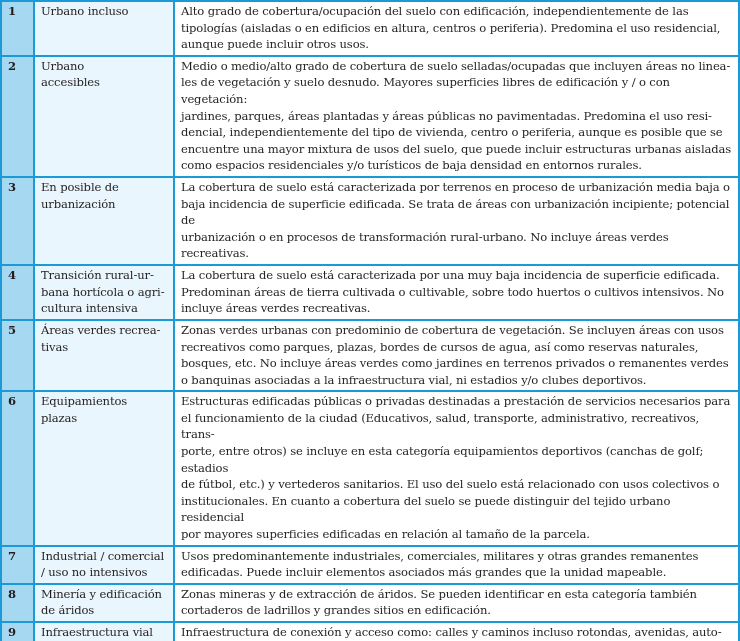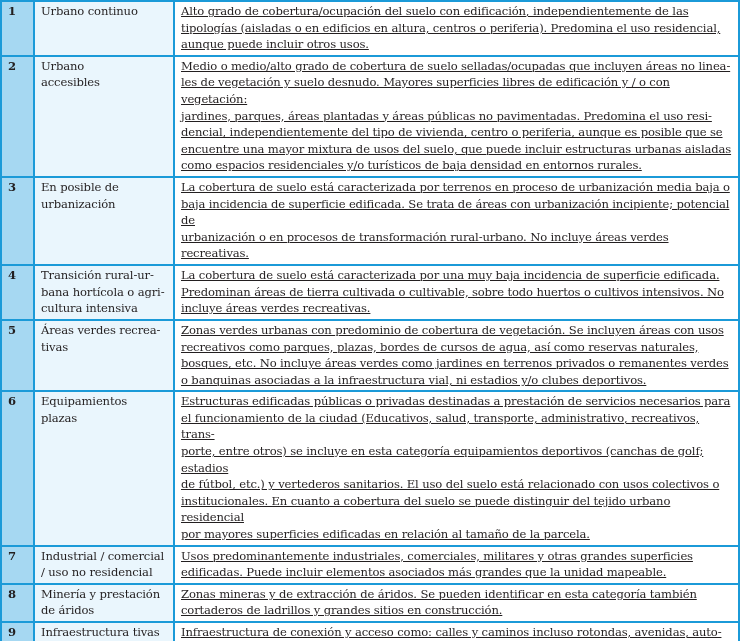--- a/index.html
+++ b/index.html
@@ -29,38 +29,37 @@
   }
   td.cat {
     width: 128px;
     background: #eaf6fd;
     padding-top: 2px;
   }
   td.desc {
     background: #ffffff;
     padding-top: 2px;
     text-align: left;
-    text-decoration: underline;
   }
   .cat-text, .desc-text { white-space: pre-line; display: block; }
 </style>
 </head>
 <body>
 
 <table class="legend">
   <colgroup>
     <col style="width:33px">
     <col style="width:140px">
     <col>
   </colgroup>
   <tbody id="table-body">
     <tr style="height:51px">
       <td class="num">1</td>
       <td class="cat">
-          <span class="cat-text">Urbano continuo</span>
+          <span class="cat-text">Urbano incluso</span>
         </td>
       <td class="desc">
           <span class="desc-text">Alto grado de cobertura/ocupación del suelo con edificación, independientemente de las
 tipologías (aisladas o en edificios en altura, centros o periferia). Predomina el uso residencial,
 aunque puede incluir otros usos.</span>
         </td>
     </tr>
     <tr style="height:98px">
       <td class="num">2</td>
       <td class="cat">
@@ -126,42 +125,42 @@
 porte, entre otros) se incluye en esta categoría equipamientos deportivos (canchas de golf; estadios
 de fútbol, etc.) y vertederos sanitarios. El uso del suelo está relacionado con usos colectivos o
 institucionales. En cuanto a cobertura del suelo se puede distinguir del tejido urbano residencial
 por mayores superficies edificadas en relación al tamaño de la parcela.</span>
         </td>
     </tr>
     <tr style="height:36px">
       <td class="num">7</td>
       <td class="cat">
           <span class="cat-text">Industrial / comercial
-/ uso no residencial</span>
+/ uso no intensivos</span>
         </td>
       <td class="desc">
-          <span class="desc-text">Usos predominantemente industriales, comerciales, militares y otras grandes superficies
+          <span class="desc-text">Usos predominantemente industriales, comerciales, militares y otras grandes remanentes
 edificadas. Puede incluir elementos asociados más grandes que la unidad mapeable.</span>
         </td>
     </tr>
     <tr style="height:36px">
       <td class="num">8</td>
       <td class="cat">
-          <span class="cat-text">Minería y prestación
+          <span class="cat-text">Minería y edificación
 de áridos</span>
         </td>
       <td class="desc">
           <span class="desc-text">Zonas mineras y de extracción de áridos. Se pueden identificar en esta categoría también
-cortaderos de ladrillos y grandes sitios en construcción.</span>
+cortaderos de ladrillos y grandes sitios en edificación.</span>
         </td>
     </tr>
     <tr style="height:68px">
       <td class="num">9</td>
       <td class="cat">
-          <span class="cat-text">Infraestructura tivas</span>
+          <span class="cat-text">Infraestructura vial</span>
         </td>
       <td class="desc">
           <span class="desc-text">Infraestructura de conexión y acceso como: calles y caminos incluso rotondas, avenidas, auto-
 pistas y otras superficies identificadas con cobertura de carretera y terrenos asociados como
 àreas de estacionamiento, remanentes verdes o banquinas, dársenas solo accesibles desde la
 autopista; líneas férreas y sus terrenos asociados, áreas de maniobras, y espacio circundante.</span>
         </td>
     </tr>
 
   </tbody>

